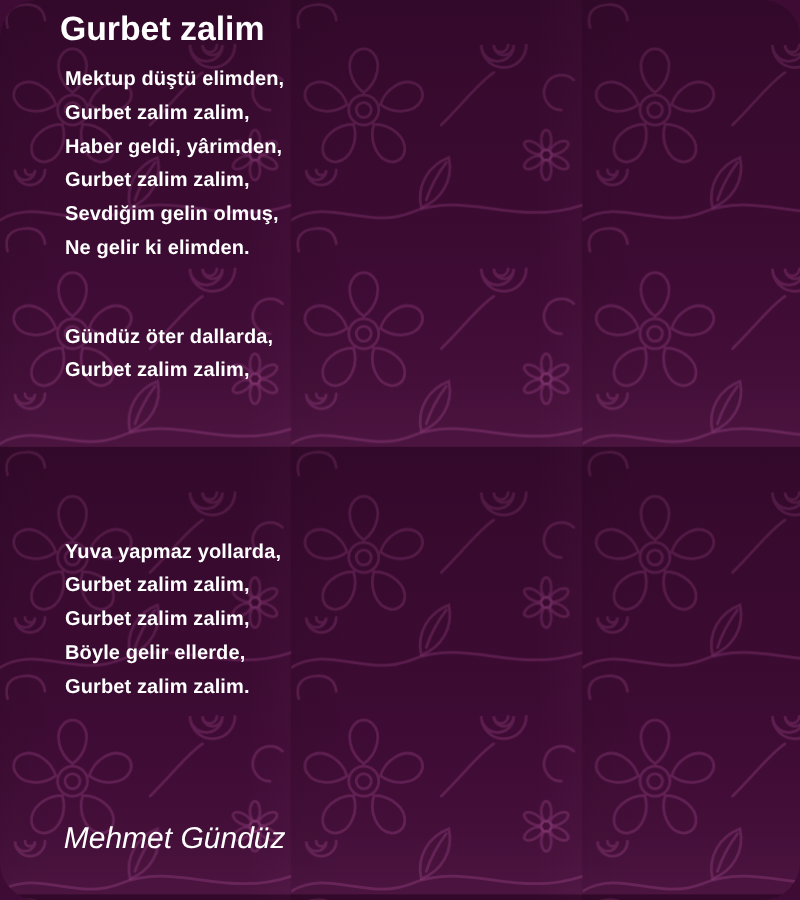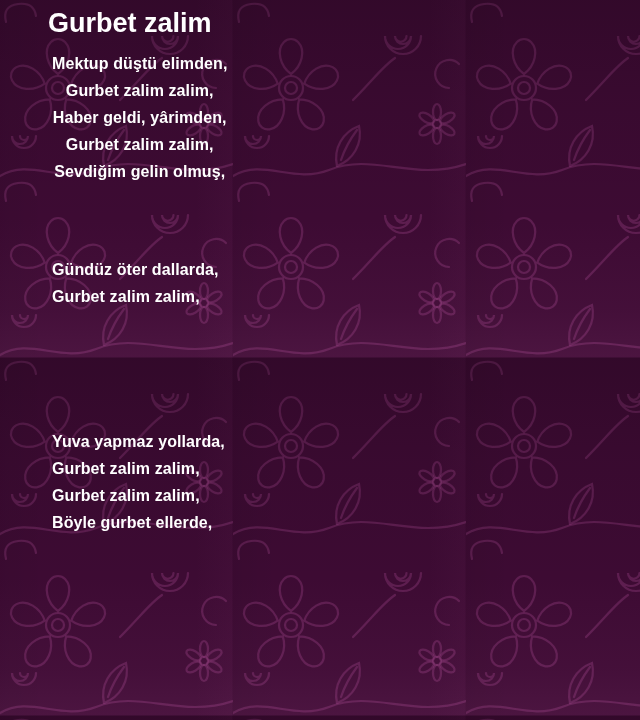--- a/index.html
+++ b/index.html
@@ -11,20 +11,21 @@
     height: 720px;
     overflow: hidden;
     background: #3e0b34;
     font-family: "Liberation Sans", "DejaVu Sans", sans-serif;
   }
   .page {
     position: relative;
     width: 640px;
     height: 720px;
     overflow: hidden;
+    border-radius: 30px;
   }
   .bg-svg {
     position: absolute;
     left: 0;
     top: 0;
     z-index: 0;
     display: block;
   }
   
   .shade {
@@ -70,21 +71,21 @@
   }
   .stanza p {
     margin: 0;
     font-size: 16px;
     font-weight: bold;
     line-height: 27px;
     letter-spacing: 0.1px;
     color: #ffffff;
     white-space: nowrap;
   }
-  .stanza-1 { top: 50px; text-align: center; }
+  .stanza-1 { top: 50px; }
   .stanza-2 { top: 256px; }
   .stanza-3 { top: 428px; }
   .author {
     position: absolute;
     left: 51px;
     top: 656px;
     margin: 0;
     font-size: 24px;
     font-style: italic;
     font-weight: normal;
@@ -147,29 +148,32 @@
   <div class="content">
 
     <h1 class="title">Gurbet zalim</h1>
 
     <div class="stanza stanza-1">
       <p>Mektup düştü elimden,</p>
       <p>Gurbet zalim zalim,</p>
       <p>Haber geldi, yârimden,</p>
       <p>Gurbet zalim zalim,</p>
       <p>Sevdiğim gelin olmuş,</p>
+      <p>Ne gelir ki elimden.</p>
     </div>
 
     <div class="stanza stanza-2">
       <p>Gündüz öter dallarda,</p>
       <p>Gurbet zalim zalim,</p>
     </div>
 
     <div class="stanza stanza-3">
       <p>Yuva yapmaz yollarda,</p>
       <p>Gurbet zalim zalim,</p>
       <p>Gurbet zalim zalim,</p>
-      <p>Böyle gurbet ellerde,</p>
+      <p>Böyle gelir ellerde,</p>
+      <p>Gurbet zalim zalim.</p>
     </div>
 
+    <p class="author">Mehmet Gündüz</p>
 
   </div>
 </div>
 
 </body></html>

